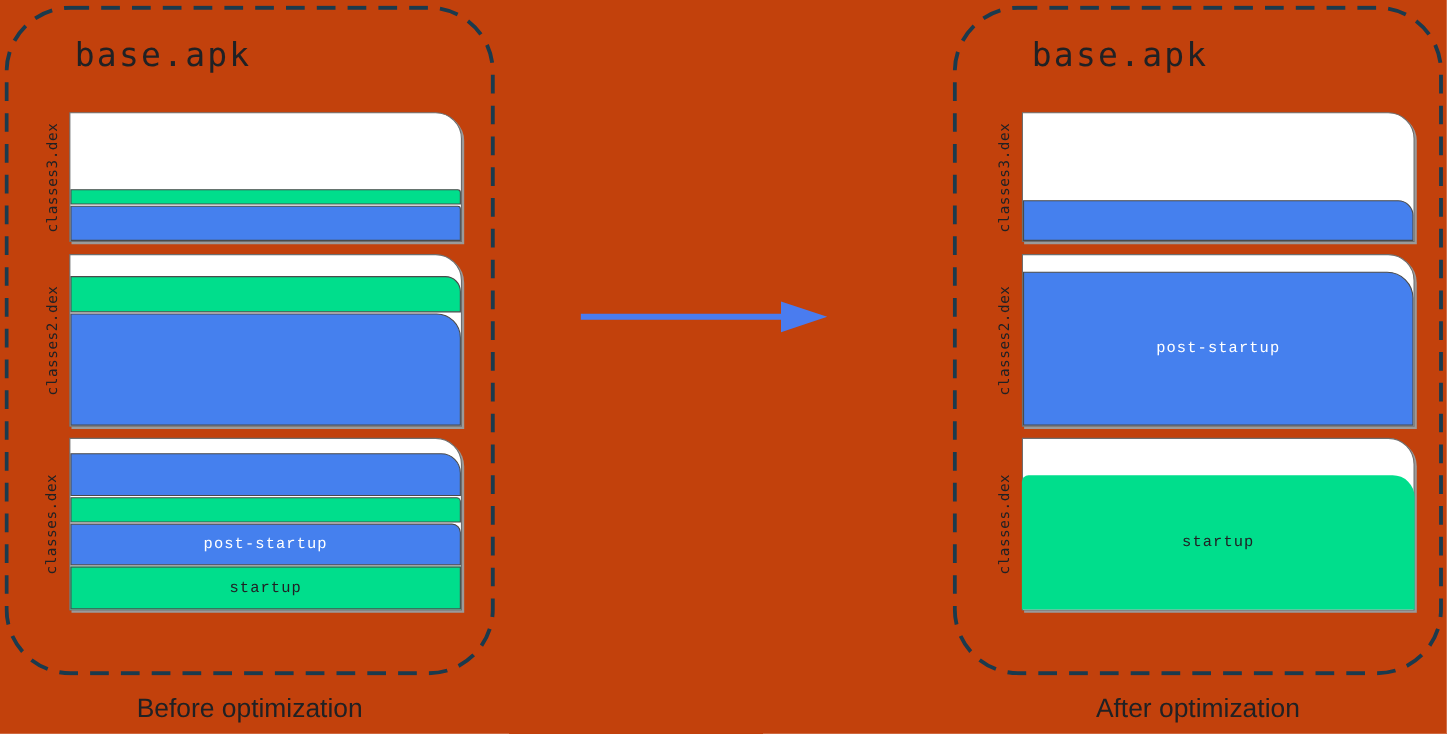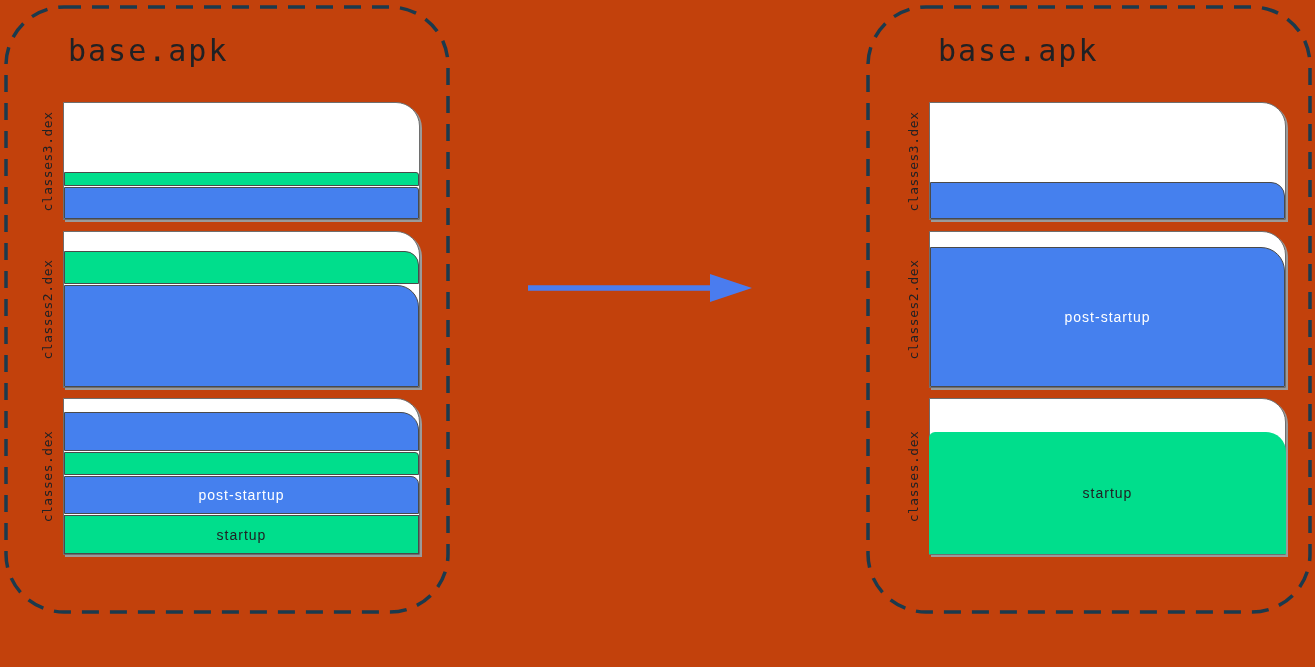--- a/index.html
+++ b/index.html
@@ -22,21 +22,21 @@
 
   .page { width:357px; height:100%; box-sizing:border-box; background:#ffffff;
           border:1px solid #6e6e6e; border-top-right-radius:24px;
           box-shadow:2px 2px 0 #9a9a9a;
           display:flex; flex-direction:column; gap:1px; overflow:visible; }
 
   .band { box-sizing:border-box; flex:0 0 auto; display:flex; align-items:center; justify-content:center; }
   .band.colored { border:1px solid #4a4a4a; }
   .band.noborder { border:none; }
   .band.bleed { margin-left:-1px; margin-right:-1px; margin-bottom:-1px; border-top-left-radius:6px; }
-  .band-label { font-family:Liberation Sans, sans-serif; font-size:14px; letter-spacing:1px; }
+  .band-label { font-family:Liberation Mono, monospace; font-size:14px; letter-spacing:1px; }
 
   .caption { position:absolute; top:631px; width:446px; text-align:center;
              font-size:24px; color:var(--text-dark); }
 
   .arrow-svg { position:absolute; left:526px; top:268px; }
 </style>
 </head>
 <body>
 
 <div class="stage">
@@ -122,14 +122,16 @@
         </div>
       <div class="page">
           <div class="band" style="height: 32px;"></div>
           <div class="band colored noborder bleed" style="height: 122px; background: rgb(0, 222, 140); border-top-right-radius: 20px;">
             <span class="band-label" style="color: rgb(32, 33, 36);">startup</span>
           </div>
         </div>
     </div>
   </section>
 
+  <div class="caption" style="left:4px">Before optimization</div>
+  <div class="caption" style="left:866px">After optimization</div>
 
 </div>
 
 </body></html>

